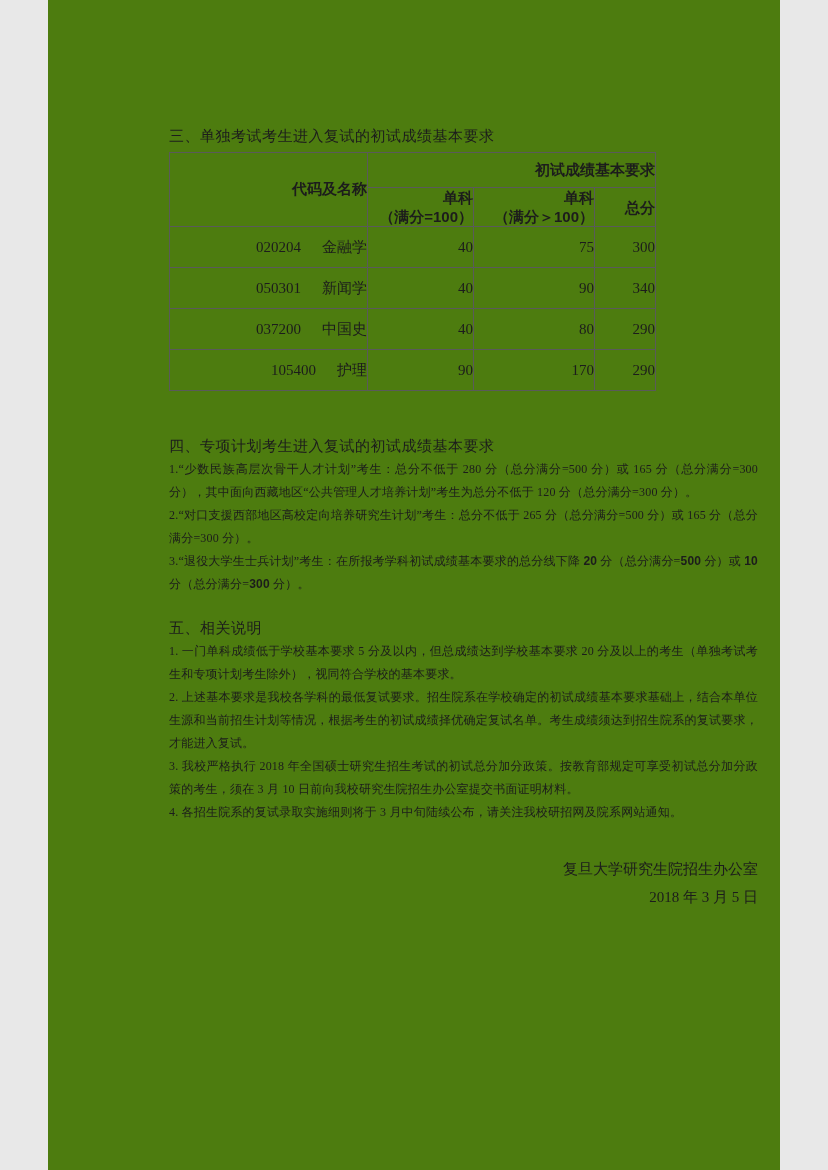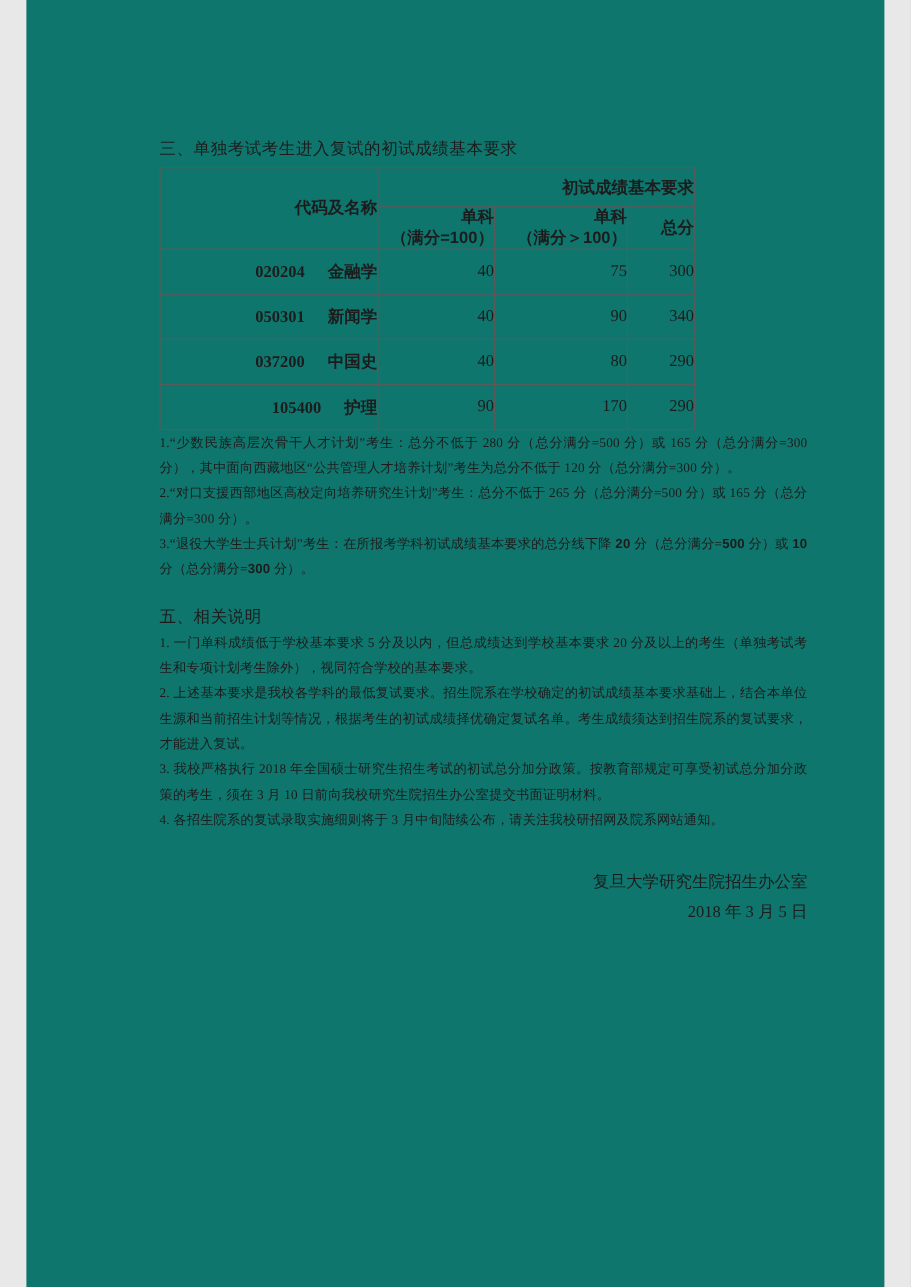--- a/index.html
+++ b/index.html
@@ -1,25 +1,24 @@
 <!DOCTYPE html>
 <html><head>
 <meta charset="utf-8">
 <style>
   html, body { margin: 0; padding: 0; background: #e8e8e8; }
   .page {
     position: relative;
     width: 732px;
     height: 1170px;
     margin: 0 auto;
-    background: #0f766e;
+    background: #4d7c0f;
     color: #1c1c1c;
     font-family: "Liberation Serif", "DejaVu Serif", serif;
     overflow: hidden;
-    padding-left: 48px;
   }
   .content {
     position: absolute;
     left: 121px;
     top: 125px;
     width: 589px;
   }
   .sec-heading {
     font-size: 15px;
     font-weight: normal;
@@ -40,21 +39,21 @@
     font-size: 15px;
     padding: 0;
   }
   td.hdr {
     font-family: "Liberation Sans", "DejaVu Sans", sans-serif;
     font-weight: bold;
   }
   td.sub { white-space: pre-line; line-height: 19px; height: 38px; }
   tr.group-row td { height: 34px; }
   tr.data-row td { height: 40px; }
-  td.cell-code { text-align: left; padding-left: 8px; font-weight: bold; }
+  td.cell-code { text-align: left; padding-left: 8px; }
   .major-name { margin-left: 1.4em; }
   .para {
     font-size: 12px;
     line-height: 23px;
     margin: 0;
     text-align: justify;
     letter-spacing: 0.2px;
   }
   .mt-sec4 { margin-top: 44px; }
   .mt-sec5 { margin-top: 21px; }
@@ -124,20 +123,21 @@
           <td class="cell-code">
             <span>105400</span><span class="major-name">护理</span>
           </td>
           <td>90</td>
           <td>170</td>
           <td>290</td>
         </tr>
       </tbody>
     </table>
 
+    <h2 class="sec-heading mt-sec4">四、专项计划考生进入复试的初试成绩基本要求</h2>
     <p class="para">1.“少数民族高层次骨干人才计划”考生：总分不低于 280 分（总分满分=500 分）或 165 分（总分满分=300 分），其中面向西藏地区“公共管理人才培养计划”考生为总分不低于 120 分（总分满分=300 分）。</p>
     <p class="para">2.“对口支援西部地区高校定向培养研究生计划”考生：总分不低于 265 分（总分满分=500 分）或 165 分（总分满分=300 分）。</p>
     <p class="para"><span>3.“退役大学生士兵计划”考生：在所报考学科初试成绩基本要求的总分线下降 </span><span class="num-bold">20</span><span> 分（总分满分=</span><span class="num-bold">500</span><span> 分）或 </span><span class="num-bold">10</span><span> 分（总分满分=</span><span class="num-bold">300</span><span> 分）。</span></p>
 
     <h2 class="sec-heading mt-sec5">五、相关说明</h2>
     <p class="para">1. 一门单科成绩低于学校基本要求 5 分及以内，但总成绩达到学校基本要求 20 分及以上的考生（单独考试考生和专项计划考生除外），视同符合学校的基本要求。</p>
     <p class="para">2. 上述基本要求是我校各学科的最低复试要求。招生院系在学校确定的初试成绩基本要求基础上，结合本单位生源和当前招生计划等情况，根据考生的初试成绩择优确定复试名单。考生成绩须达到招生院系的复试要求，才能进入复试。</p>
     <p class="para">3.  我校严格执行 2018 年全国硕士研究生招生考试的初试总分加分政策。按教育部规定可享受初试总分加分政策的考生，须在 3 月 10 日前向我校研究生院招生办公室提交书面证明材料。</p>
     <p class="para">4. 各招生院系的复试录取实施细则将于 3 月中旬陆续公布，请关注我校研招网及院系网站通知。</p>
 

